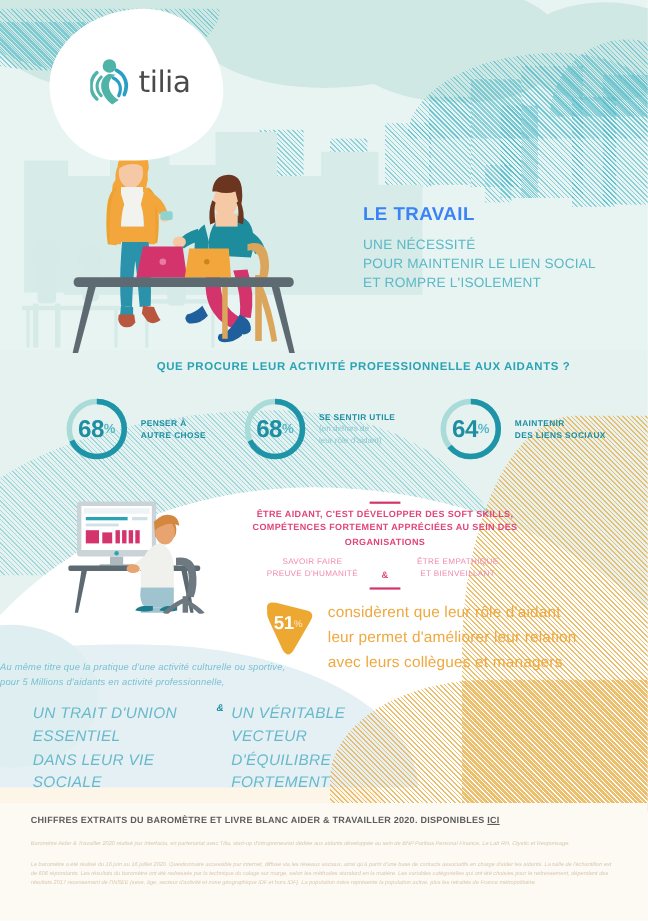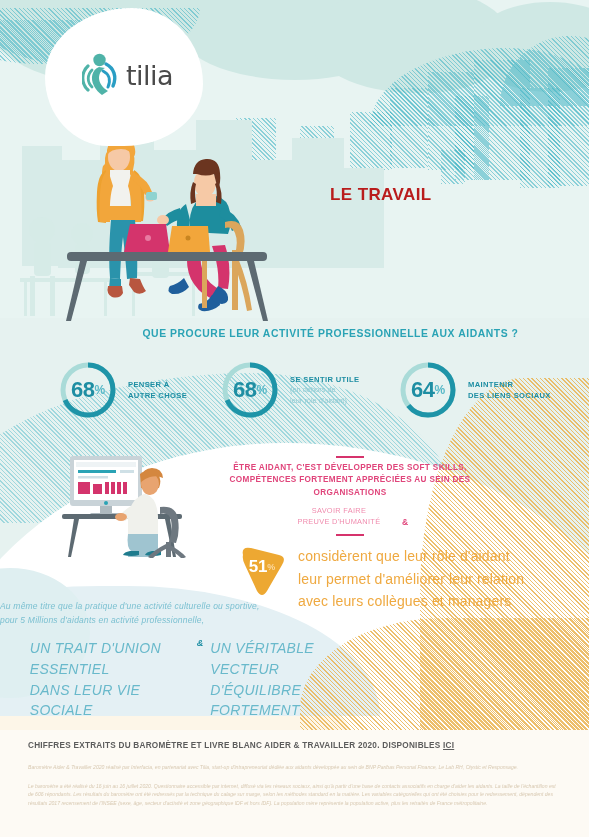--- a/index.html
+++ b/index.html
@@ -50,21 +50,21 @@
     border-radius: 55% 45% 50% 40% / 50% 55% 45% 50%;
     z-index:6;
   }
   .logo-wrap { position:absolute; left:82px; top:52px; z-index:7;
      display:flex; align-items:center; }
   .logo-text { font-family:"DejaVu Sans", sans-serif; font-size:27px;
      color:#4a4a4a; letter-spacing:-.5px; margin-left:2px; font-weight:400; }
 
   
   .hero-text { position:absolute; left:330px; top:185px; z-index:5; }
-  .hero-title { font-size:17px; font-weight:bold; color:#b91c1c;
+  .hero-title { font-size:17px; font-weight:bold; color:#3b82f6;
      letter-spacing:.4px; margin-bottom:9px; }
   .hero-sub { font-size:12.4px; color:#5bb8c6; line-height:1.42;
      letter-spacing:.2px; }
 
   
   .question {
     position:absolute; left:0; top:328px; width:589px; text-align:center;
     font-size:10.4px; font-weight:bold; color:#2aa3b5; letter-spacing:.55px;
     z-index:5;
     margin-left:36px;
@@ -264,20 +264,25 @@
       <circle cx="86" cy="128" r="3" fill="#e87ba2"></circle>
     </g>
     <g>
       <path d="M106 142 l4 -26 l36 0 l2 26z" fill="#f2a63b"></path>
       <circle cx="126" cy="128" r="2.5" fill="#c98520"></circle>
     </g>
   </svg>
 
   <div class="hero-text">
     <div class="hero-title">LE TRAVAIL</div>
+    <div class="hero-sub">
+      <div>UNE NÉCESSITÉ</div>
+      <div>POUR MAINTENIR LE LIEN SOCIAL</div>
+      <div>ET ROMPRE L'ISOLEMENT</div>
+    </div>
   </div>
 
   <div class="bg-mid">
 
     <div class="hatch-teal" style="left:-60px;top:55px;width:520px;height:150px;border-radius:60% 40% 0 0/100% 100% 0 0;opacity:.42;"></div>
 
     <div class="white-blob" style="left:-80px;top:125px;width:760px;height:310px;border-radius:48% 52% 0 0/100% 100% 0 0;"></div>
 
     <div class="cream-blob" style="left:-150px;top:300px;width:520px;height:180px;border-radius:50% 50% 0 0/100% 100% 0 0;"></div>
 
@@ -390,20 +395,24 @@
   <div class="pink-rule" style="left:336px;top:456px;"></div>
   <div class="pink-block">
     <div class="pink-head">ÊTRE AIDANT, C'EST DÉVELOPPER DES SOFT SKILLS,</div>
     <div class="pink-head">COMPÉTENCES FORTEMENT APPRÉCIÉES AU SEIN DES ORGANISATIONS</div>
     <div class="pink-cols">
       <div class="pink-col">
         <div>SAVOIR FAIRE</div>
         <div>PREUVE D'HUMANITÉ</div>
       </div>
       <div class="pink-amp">&amp;</div>
+      <div class="pink-col">
+        <div>ÊTRE EMPATHIQUE</div>
+        <div>ET BIENVEILLANT</div>
+      </div>
     </div>
   </div>
   <div class="pink-rule" style="left:336px;top:534px;"></div>
 
   <div class="orange-wrap">
     <div class="tri">
       <svg width="50" height="52" viewBox="0 0 50 52">
         <path d="M6 10 Q4 1 14 3 L42 10 Q50 12 45 20 L30 46 Q25 54 20 46 L8 20 Q5 14 6 10 Z" fill="#eda832"></path>
       </svg>
       <div class="tri-label">

